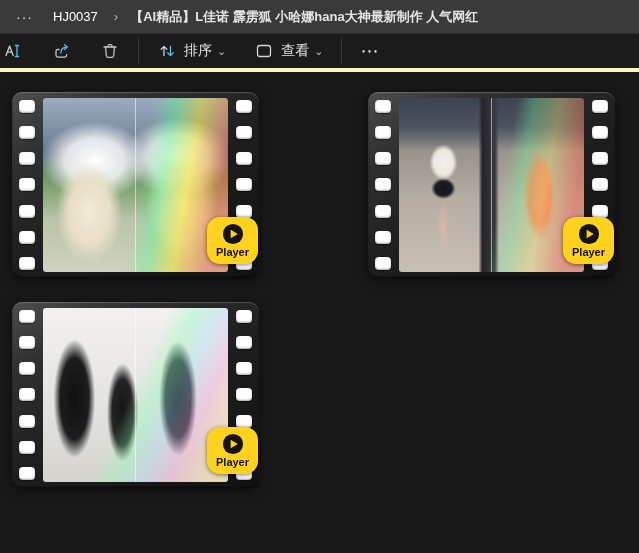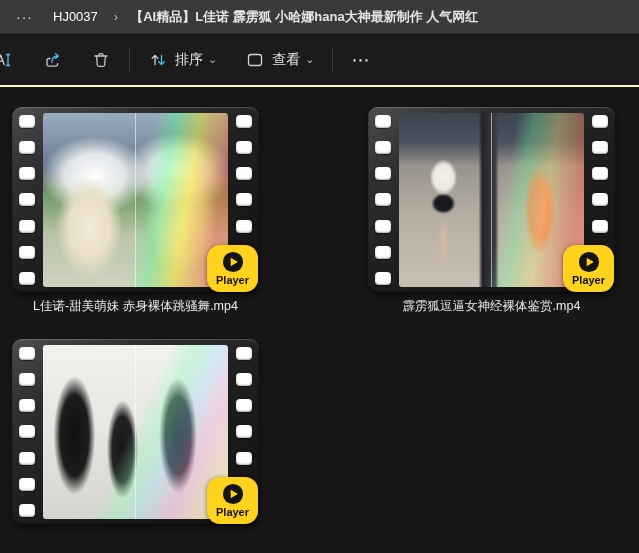--- a/index.html
+++ b/index.html
@@ -21,24 +21,24 @@
   .tb-overflow {
     color:#dcdcdc; font-size:14px; letter-spacing:1px;
     padding:2px 6px; border-radius:4px; cursor:default;
   }
   .crumb { color:#ffffff; font-size:13px; padding:3px 8px; border-radius:4px; }
   .crumb-chev { color:#bdbdbd; font-size:13px; padding:0 2px; }
   .crumb-title { color:#e5e5e5; font-size:13px; font-weight:bold; padding:3px 4px; white-space:nowrap; }
 
   
   .toolbar {
-    height:53px; background:#1b1b1b;
-    border-bottom:2px solid #fef9c3;
+    height:38px; background:#1b1b1b;
+    border-bottom:4px solid #fef9c3;
     display:flex; align-items:center;
-    padding:0 6px 0 7px; gap:8px;
+    padding:0 6px 0 16px; gap:8px;
     overflow:hidden;
   }
   .tool-btn {
     background:transparent; border:none; color:#e4e4e4;
     display:flex; align-items:center; gap:7px;
     height:36px; padding:0 10px; border-radius:4px;
     font-family:"Liberation Sans", sans-serif; font-size:14px;
     cursor:default;
   }
   .tool-btn svg { display:block; }
@@ -109,21 +109,21 @@
     background:
       linear-gradient(115deg, transparent 48%, rgba(140,255,180,.38) 57%, rgba(150,220,255,.32) 67%, rgba(255,150,220,.32) 78%, rgba(255,230,140,.38) 92%),
       radial-gradient(ellipse 26px 74px at 17% 52%, #101010 0%, #1d1d1d 55%, rgba(29,29,29,0) 80%),
       radial-gradient(ellipse 19px 60px at 43% 60%, #161616 0%, #232323 55%, rgba(35,35,35,0) 82%),
       radial-gradient(ellipse 23px 70px at 73% 52%, #151515 0%, #262626 55%, rgba(38,38,38,0) 82%),
       linear-gradient(180deg, #f2f1ee 0%, #e6e5e1 50%, #d6d4ce 100%);
   }
 
   
   .player-badge {
-    position:absolute; right:1px; bottom:1px;
+    position:absolute; right:1px; bottom:14px;
     width:51px; height:47px;
     background:#ffd21e; border-radius:13px;
     display:flex; flex-direction:column; align-items:center; justify-content:center;
     gap:1px;
     box-shadow:0 1px 4px rgba(0,0,0,.5);
   }
   .pb-circle { width:22px; height:22px; display:block; }
   .pb-label { color:#111111; font-size:11px; font-weight:bold; line-height:12px; }
 
   .caption {
@@ -193,88 +193,20 @@
   <button class="tool-btn">
     <span class="more-dots">⋯</span>
   </button>
 </div>
 
 <div class="content">
 
   <div class="card">
     <div class="film">
       <div class="photo ph1"></div>
-      <div class="holes left">
-          <span></span>
-          <span></span>
-          <span></span>
-          <span></span>
-          <span></span>
-          <span></span>
-          <span></span>
-        </div>
-      <div class="holes right">
-          <span></span>
-          <span></span>
-          <span></span>
-          <span></span>
-          <span></span>
-          <span></span>
-          <span></span>
-        </div>
-      <div class="player-badge">
-        <span class="pb-circle">
-          <svg width="22" height="22" viewBox="0 0 24 24">
-            <circle cx="12" cy="12" r="11" fill="#141414"></circle>
-            <path d="M9.5 7.3 L17.2 12 L9.5 16.7 Z" fill="#ffd21e"></path>
-          </svg>
-        </span>
-        <span class="pb-label">Player</span>
-      </div>
-    </div>
-    <div class="caption">L佳诺-甜美萌妹 赤身裸体跳骚舞.mp4</div>
-  </div>
-
-  <div class="card">
-    <div class="film">
-      <div class="photo ph2"></div>
-      <div class="holes left">
-          <span></span>
-          <span></span>
-          <span></span>
-          <span></span>
-          <span></span>
-          <span></span>
-          <span></span>
-        </div>
-      <div class="holes right">
-          <span></span>
-          <span></span>
-          <span></span>
-          <span></span>
-          <span></span>
-          <span></span>
-          <span></span>
-        </div>
-      <div class="player-badge">
-        <span class="pb-circle">
-          <svg width="22" height="22" viewBox="0 0 24 24">
-            <circle cx="12" cy="12" r="11" fill="#141414"></circle>
-            <path d="M9.5 7.3 L17.2 12 L9.5 16.7 Z" fill="#ffd21e"></path>
-          </svg>
-        </span>
-        <span class="pb-label">Player</span>
-      </div>
-    </div>
-    <div class="caption">霹雳狐逗逼女神经裸体鉴赏.mp4</div>
-  </div>
-
-  <div class="card">
-    <div class="film">
-      <div class="photo ph3"></div>
       <div class="holes left">
           <span></span>
           <span></span>
           <span></span>
           <span></span>
           <span></span>
           <span></span>
           <span></span>
         </div>
       <div class="holes right">
@@ -291,13 +223,79 @@
           <svg width="22" height="22" viewBox="0 0 24 24">
             <circle cx="12" cy="12" r="11" fill="#141414"></circle>
             <path d="M9.5 7.3 L17.2 12 L9.5 16.7 Z" fill="#ffd21e"></path>
           </svg>
         </span>
         <span class="pb-label">Player</span>
       </div>
     </div>
   </div>
 
+  <div class="card">
+    <div class="film">
+      <div class="photo ph2"></div>
+      <div class="holes left">
+          <span></span>
+          <span></span>
+          <span></span>
+          <span></span>
+          <span></span>
+          <span></span>
+          <span></span>
+        </div>
+      <div class="holes right">
+          <span></span>
+          <span></span>
+          <span></span>
+          <span></span>
+          <span></span>
+          <span></span>
+          <span></span>
+        </div>
+      <div class="player-badge">
+        <span class="pb-circle">
+          <svg width="22" height="22" viewBox="0 0 24 24">
+            <circle cx="12" cy="12" r="11" fill="#141414"></circle>
+            <path d="M9.5 7.3 L17.2 12 L9.5 16.7 Z" fill="#ffd21e"></path>
+          </svg>
+        </span>
+        <span class="pb-label">Player</span>
+      </div>
+    </div>
+  </div>
+
+  <div class="card">
+    <div class="film">
+      <div class="photo ph3"></div>
+      <div class="holes left">
+          <span></span>
+          <span></span>
+          <span></span>
+          <span></span>
+          <span></span>
+          <span></span>
+          <span></span>
+        </div>
+      <div class="holes right">
+          <span></span>
+          <span></span>
+          <span></span>
+          <span></span>
+          <span></span>
+          <span></span>
+          <span></span>
+        </div>
+      <div class="player-badge">
+        <span class="pb-circle">
+          <svg width="22" height="22" viewBox="0 0 24 24">
+            <circle cx="12" cy="12" r="11" fill="#141414"></circle>
+            <path d="M9.5 7.3 L17.2 12 L9.5 16.7 Z" fill="#ffd21e"></path>
+          </svg>
+        </span>
+        <span class="pb-label">Player</span>
+      </div>
+    </div>
+  </div>
+
 </div>
 
 </body></html>

